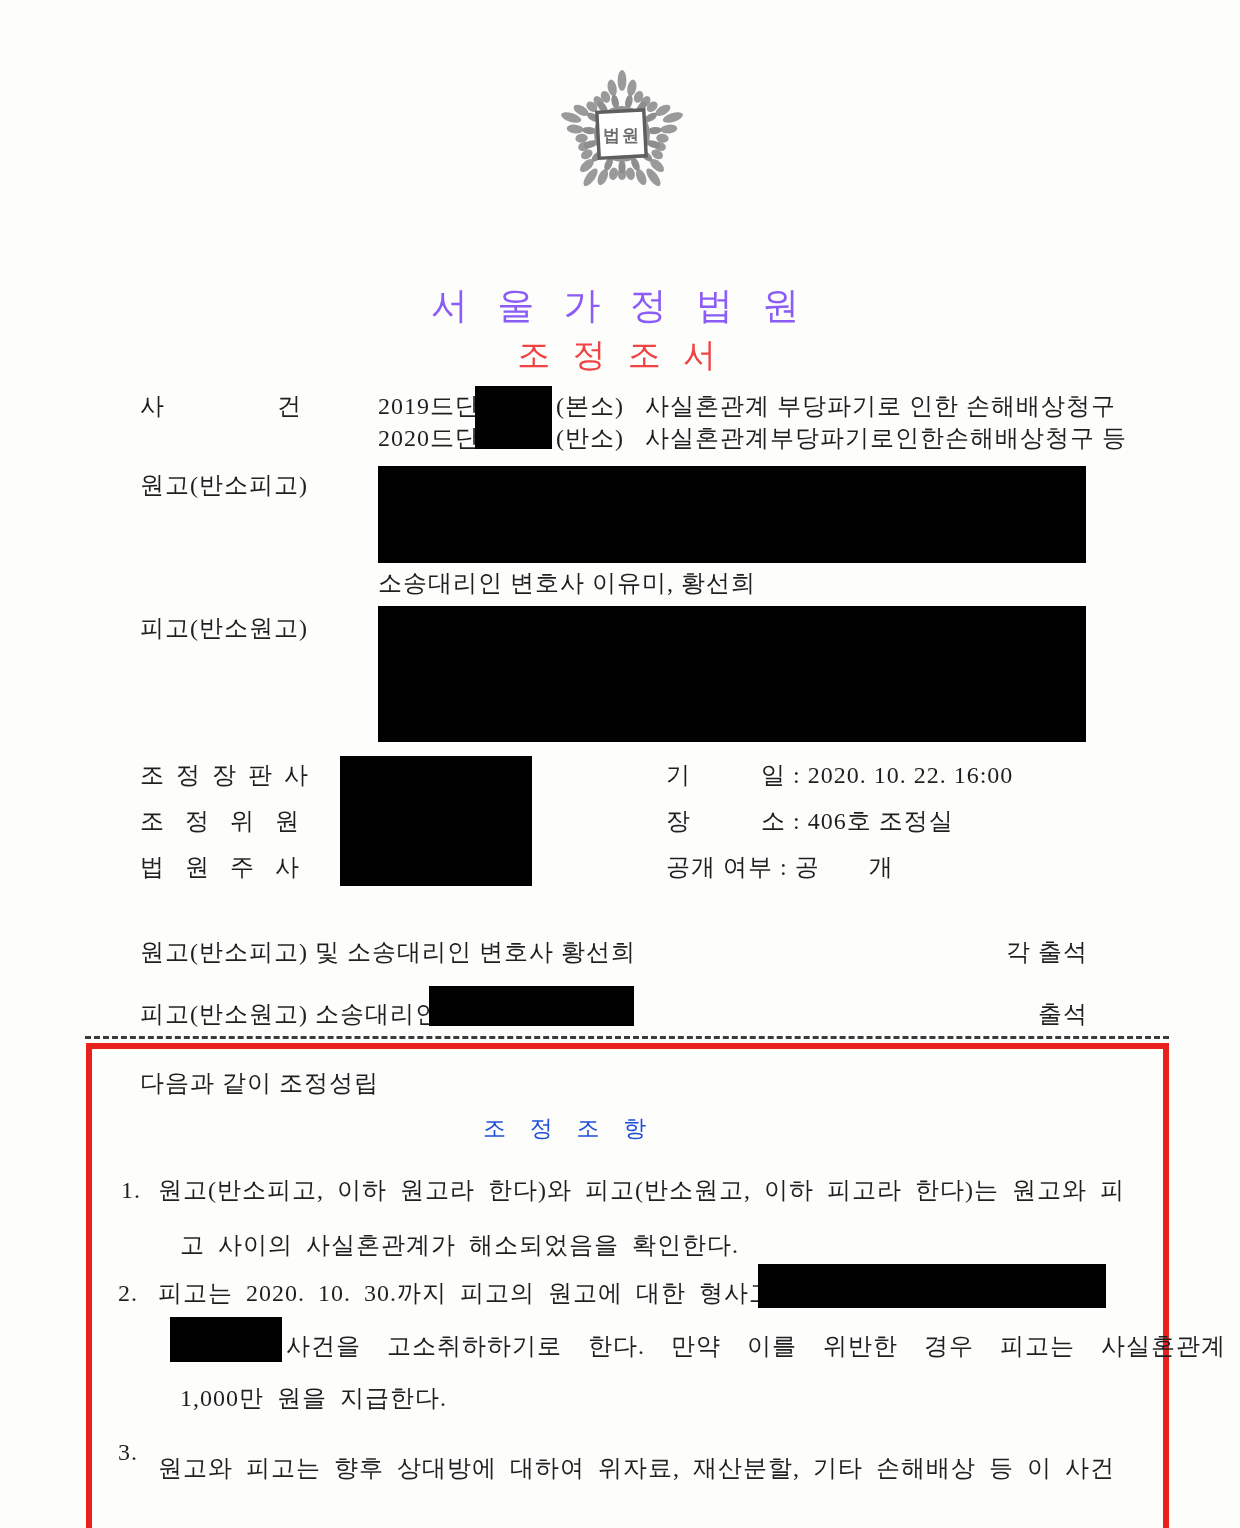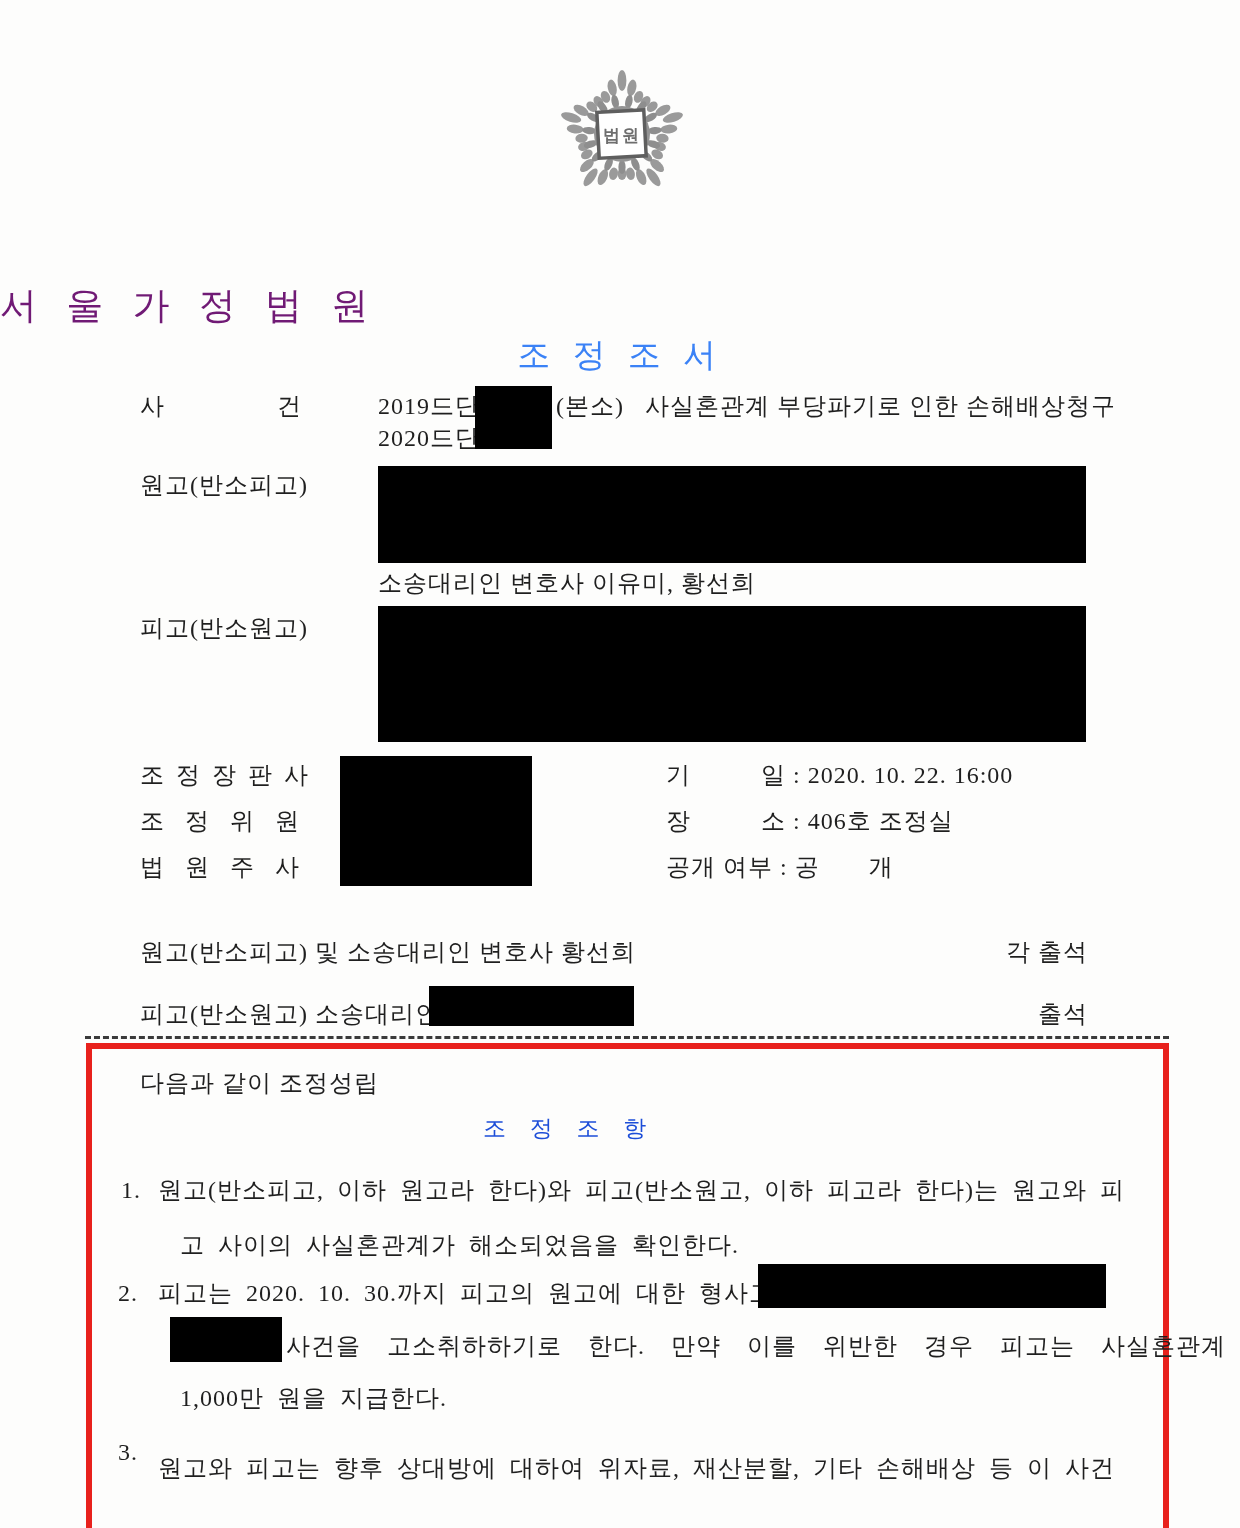--- a/index.html
+++ b/index.html
@@ -18,31 +18,31 @@
   .pre { white-space: pre; }
   .body-text {
     font-size: 24px;
     letter-spacing: 1px;
     line-height: 1.25;
     color: #1f1f1f;
   }
   .clause-text { word-spacing: 6px; }
   .title-court {
     width: 100%;
-    text-align: left;
+    text-align: center;
     font-size: 37px;
     letter-spacing: 10px;
-    color: #701a75;
+    color: #8b5cf6;
   }
   .title-doc {
     width: 100%;
     text-align: center;
     font-size: 33px;
     letter-spacing: 7px;
-    color: #3b82f6;
+    color: #ef4444;
   }
   .heading-clauses {
     font-size: 23px;
     letter-spacing: 9px;
     color: #1d4ed8;
   }
   .panel-label { letter-spacing: 3px; }
   .redact { background: #000; }
   .dashed-sep {
     border-top: 3px dashed #3b3b3b;
@@ -121,20 +121,21 @@
     </svg>
   </div>
 
   <div class="abs title-court pre" style="top:281px; left:0;">서 울 가 정 법 원</div>
   <div class="abs title-doc pre" style="top:333px; left:0;">조 정 조 서</div>
 
   <div class="abs body-text pre" style="left:140px; top:391px;">사                건</div>
   <div class="abs body-text" style="left:378px; top:391px;">2019드단</div>
   <div class="abs body-text pre" style="left:556px; top:391px;">(본소)   사실혼관계 부당파기로 인한 손해배상청구</div>
   <div class="abs body-text" style="left:378px; top:423px;">2020드단</div>
+  <div class="abs body-text pre" style="left:556px; top:423px;">(반소)   사실혼관계부당파기로인한손해배상청구 등</div>
   <div class="abs redact" style="left:475px; top:386px; width:77px; height:63px;"></div>
 
   <div class="abs body-text" style="left:140px; top:470px;">원고(반소피고)</div>
   <div class="abs redact" style="left:378px; top:466px; width:708px; height:97px;"></div>
   <div class="abs body-text" style="left:378px; top:568px;">소송대리인 변호사 이유미, 황선희</div>
 
   <div class="abs body-text" style="left:140px; top:613px;">피고(반소원고)</div>
   <div class="abs redact" style="left:378px; top:606px; width:708px; height:136px;"></div>
 
   <div class="abs body-text panel-label pre" style="left:140px; top:760px;">조 정 장 판 사</div>

